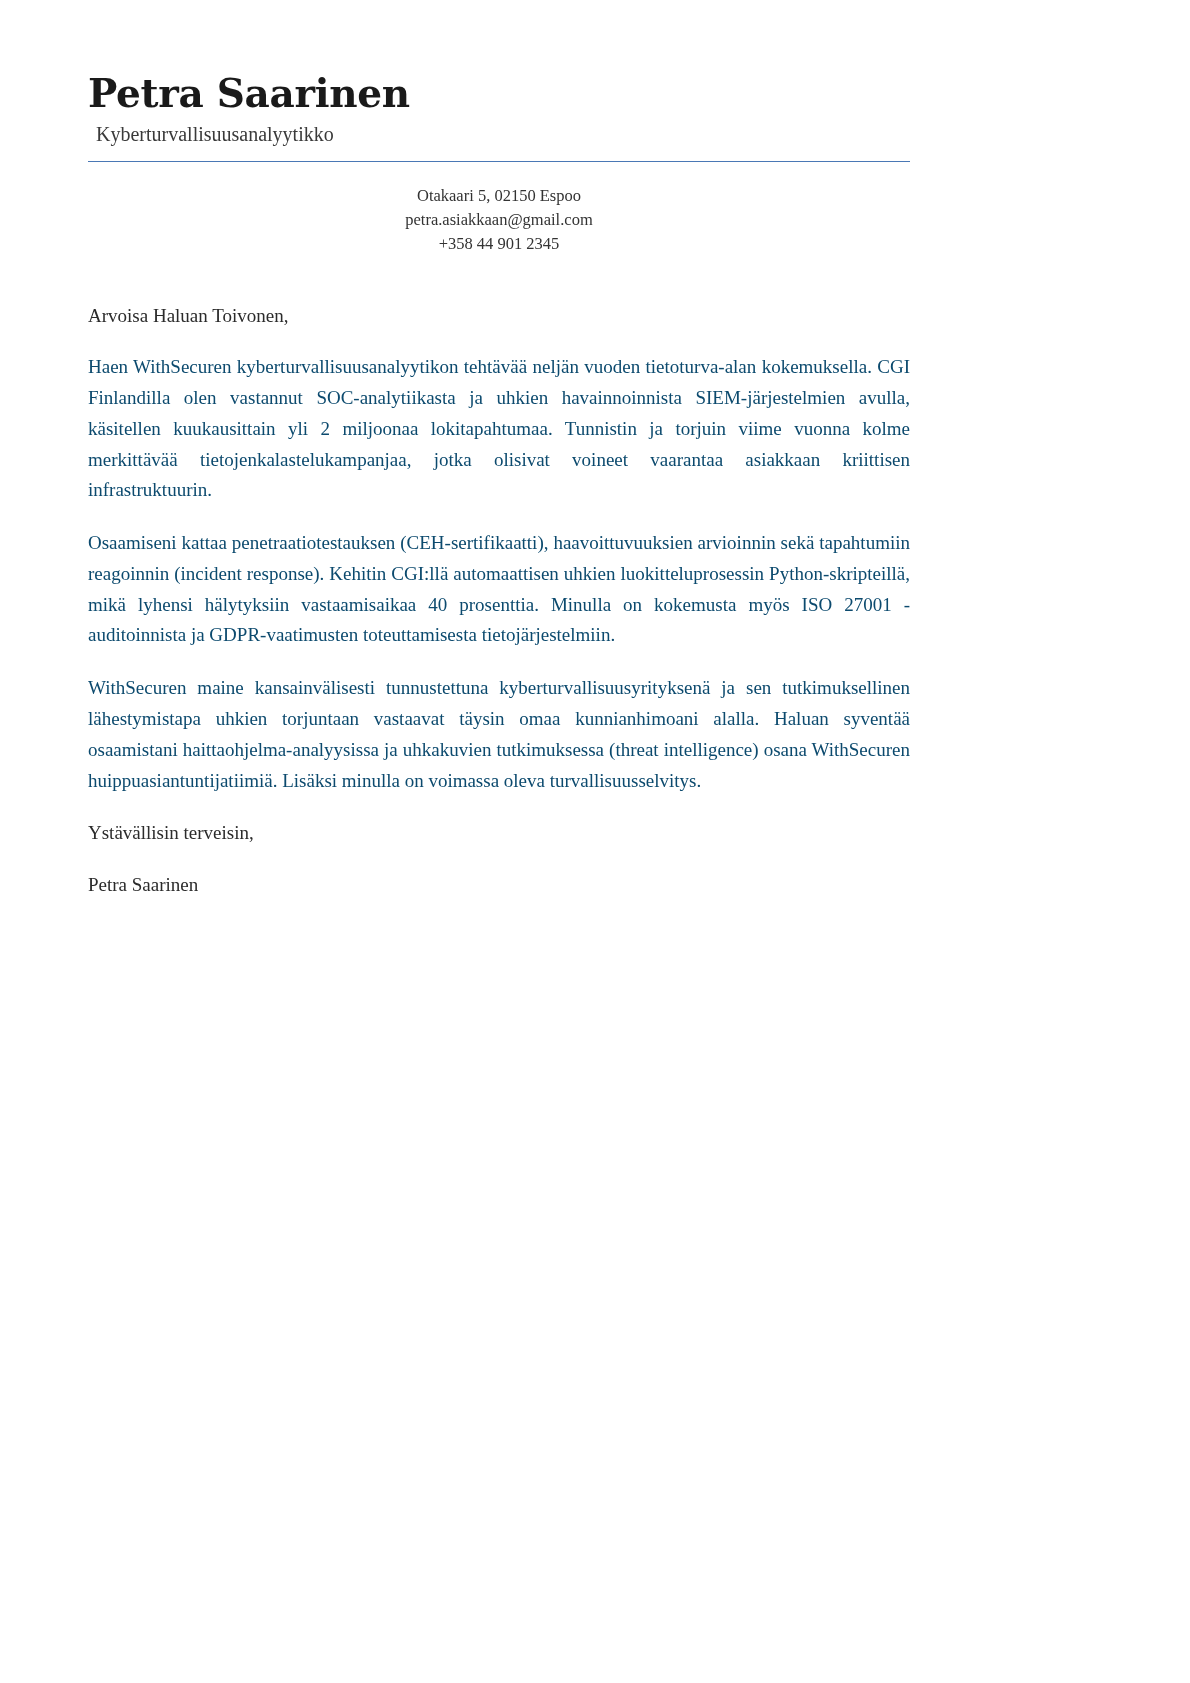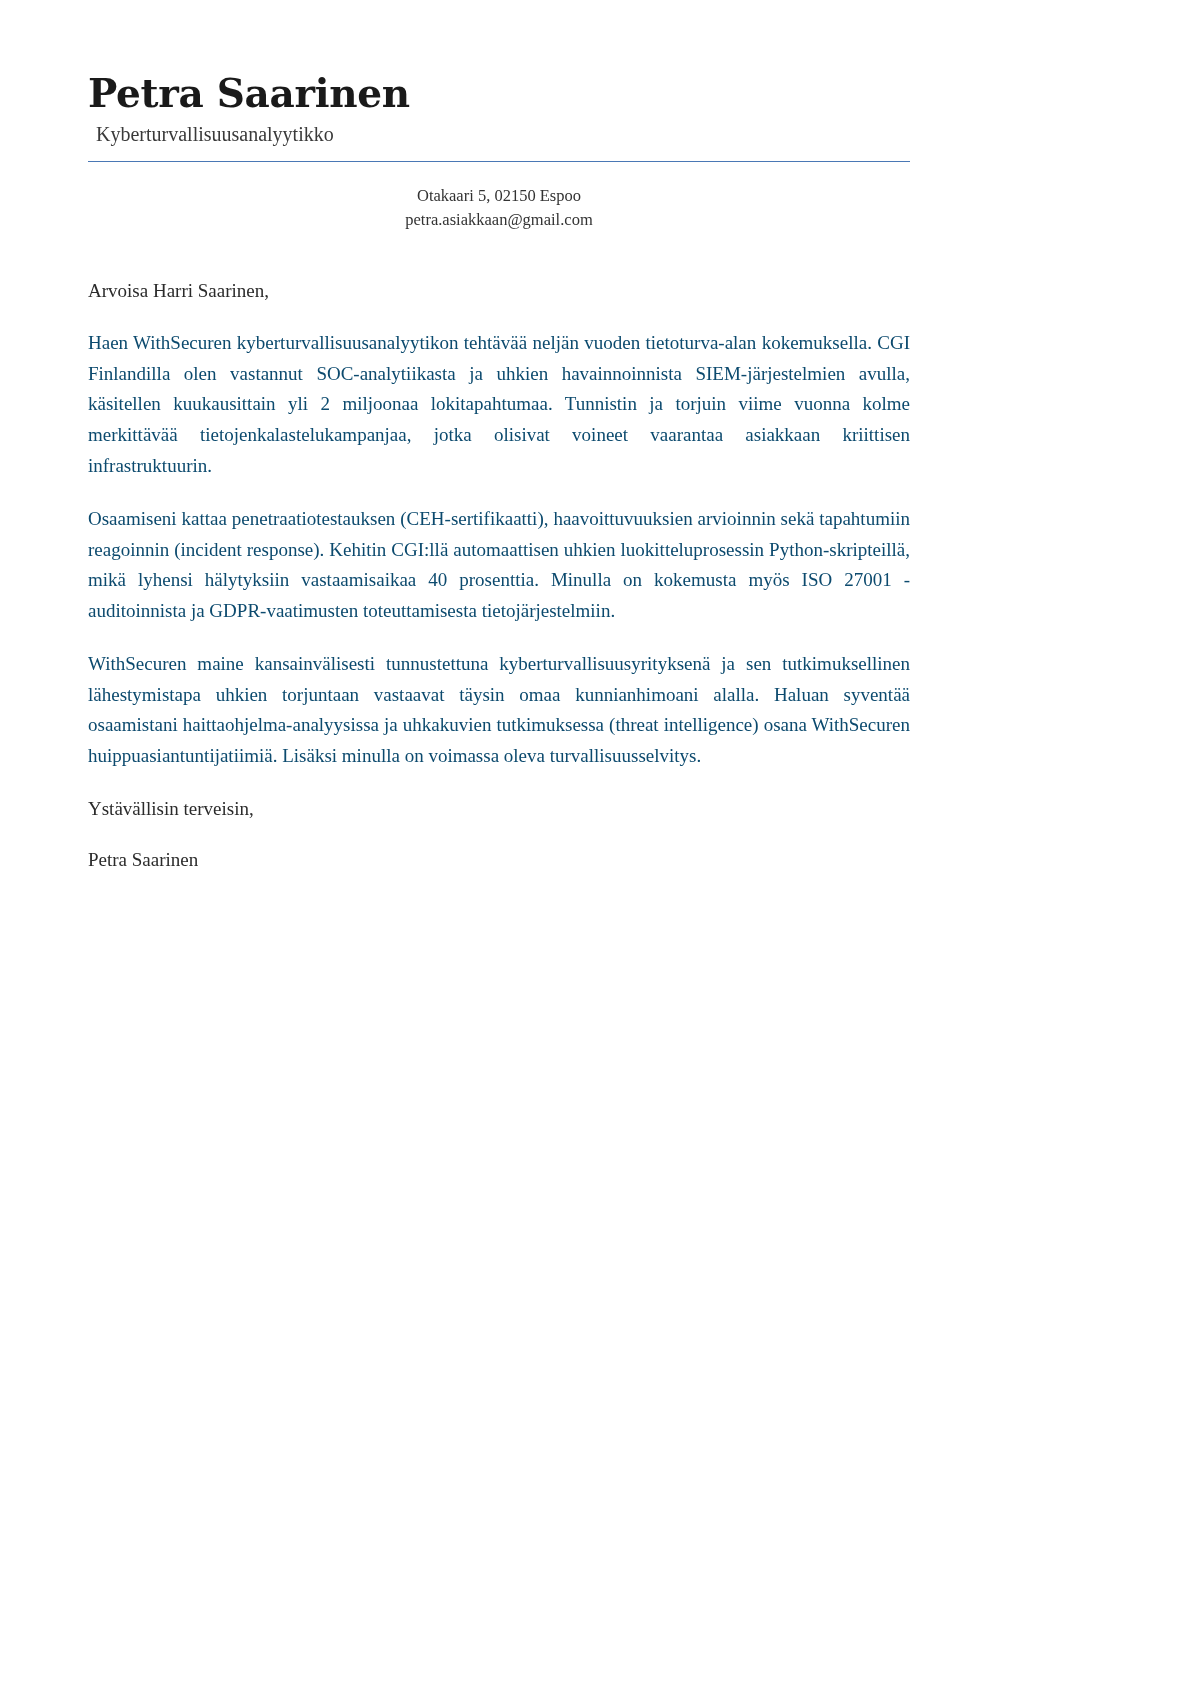--- a/index.html
+++ b/index.html
@@ -115,25 +115,26 @@
 
   <div class="header">
     <h1 class="name">Petra Saarinen</h1>
     <div class="job-title">Kyberturvallisuusanalyytikko</div>
     <hr class="rule" style="border-top-color: rgb(74, 120, 181);">
   </div>
 
   <div class="contact">
     <div class="contact-line">Otakaari 5, 02150 Espoo</div>
     <div class="contact-line">petra.asiakkaan@gmail.com</div>
+    <div class="contact-line">+358 44 901 2345</div>
   </div>
 
 
   <div class="body">
-    <p class="salutation">Arvoisa Harri Saarinen,</p>
+    <p class="salutation">Arvoisa Haluan Toivonen,</p>
     <p class="para">Haen WithSecuren kyberturvallisuusanalyytikon tehtävää neljän vuoden tietoturva-alan kokemuksella. CGI Finlandilla olen vastannut SOC-analytiikasta ja uhkien havainnoinnista SIEM-järjestelmien avulla, käsitellen kuukausittain yli 2 miljoonaa lokitapahtumaa. Tunnistin ja torjuin viime vuonna kolme merkittävää tietojenkalastelukampanjaa, jotka olisivat voineet vaarantaa asiakkaan kriittisen infrastruktuurin.</p>
     <p class="para">Osaamiseni kattaa penetraatiotestauksen (CEH-sertifikaatti), haavoittuvuuksien arvioinnin sekä tapahtumiin reagoinnin (incident response). Kehitin CGI:llä automaattisen uhkien luokitteluprosessin Python-skripteillä, mikä lyhensi hälytyksiin vastaamisaikaa 40 prosenttia. Minulla on kokemusta myös ISO 27001 -auditoinnista ja GDPR-vaatimusten toteuttamisesta tietojärjestelmiin.</p>
     <p class="para">WithSecuren maine kansainvälisesti tunnustettuna kyberturvallisuusyrityksenä ja sen tutkimuksellinen lähestymistapa uhkien torjuntaan vastaavat täysin omaa kunnianhimoani alalla. Haluan syventää osaamistani haittaohjelma-analyysissa ja uhkakuvien tutkimuksessa (threat intelligence) osana WithSecuren huippuasiantuntijatiimiä. Lisäksi minulla on voimassa oleva turvallisuusselvitys.</p>
     <p class="closing">Ystävällisin terveisin,</p>
     <p class="signature">Petra Saarinen</p>
   </div>
 
 </div>
 
 </body></html>

